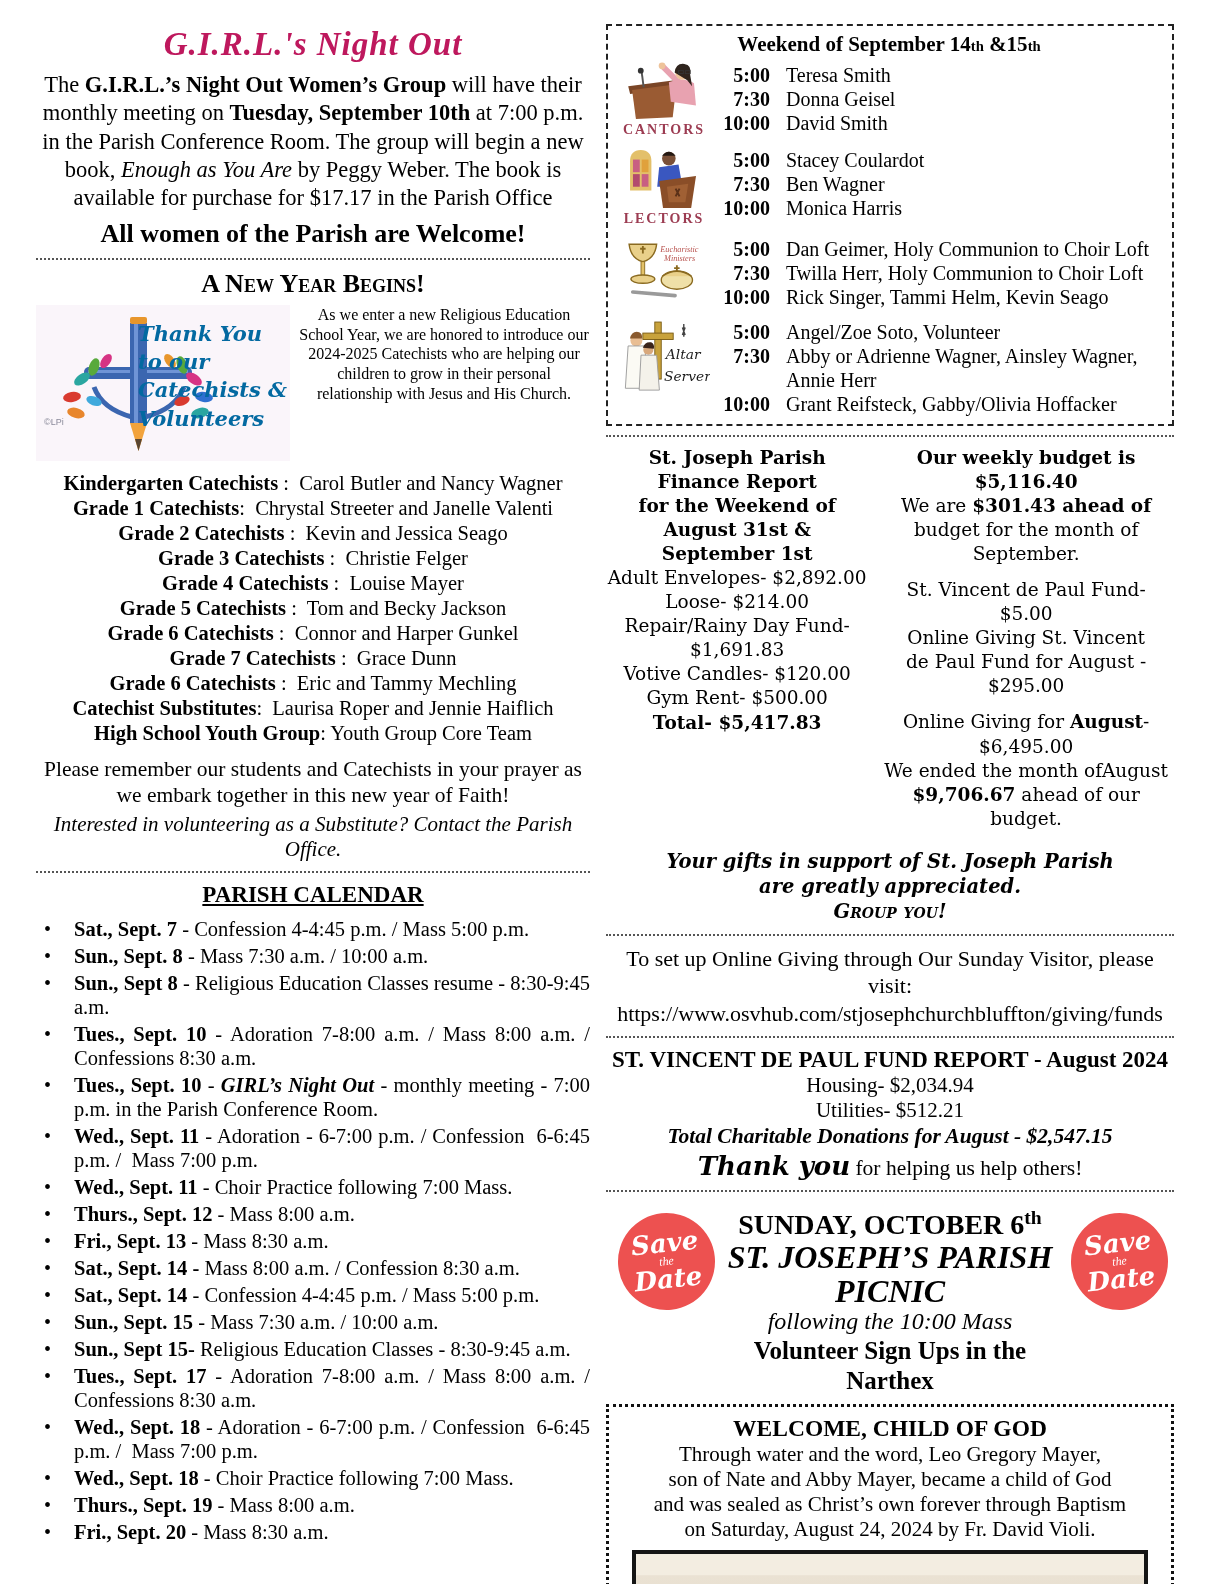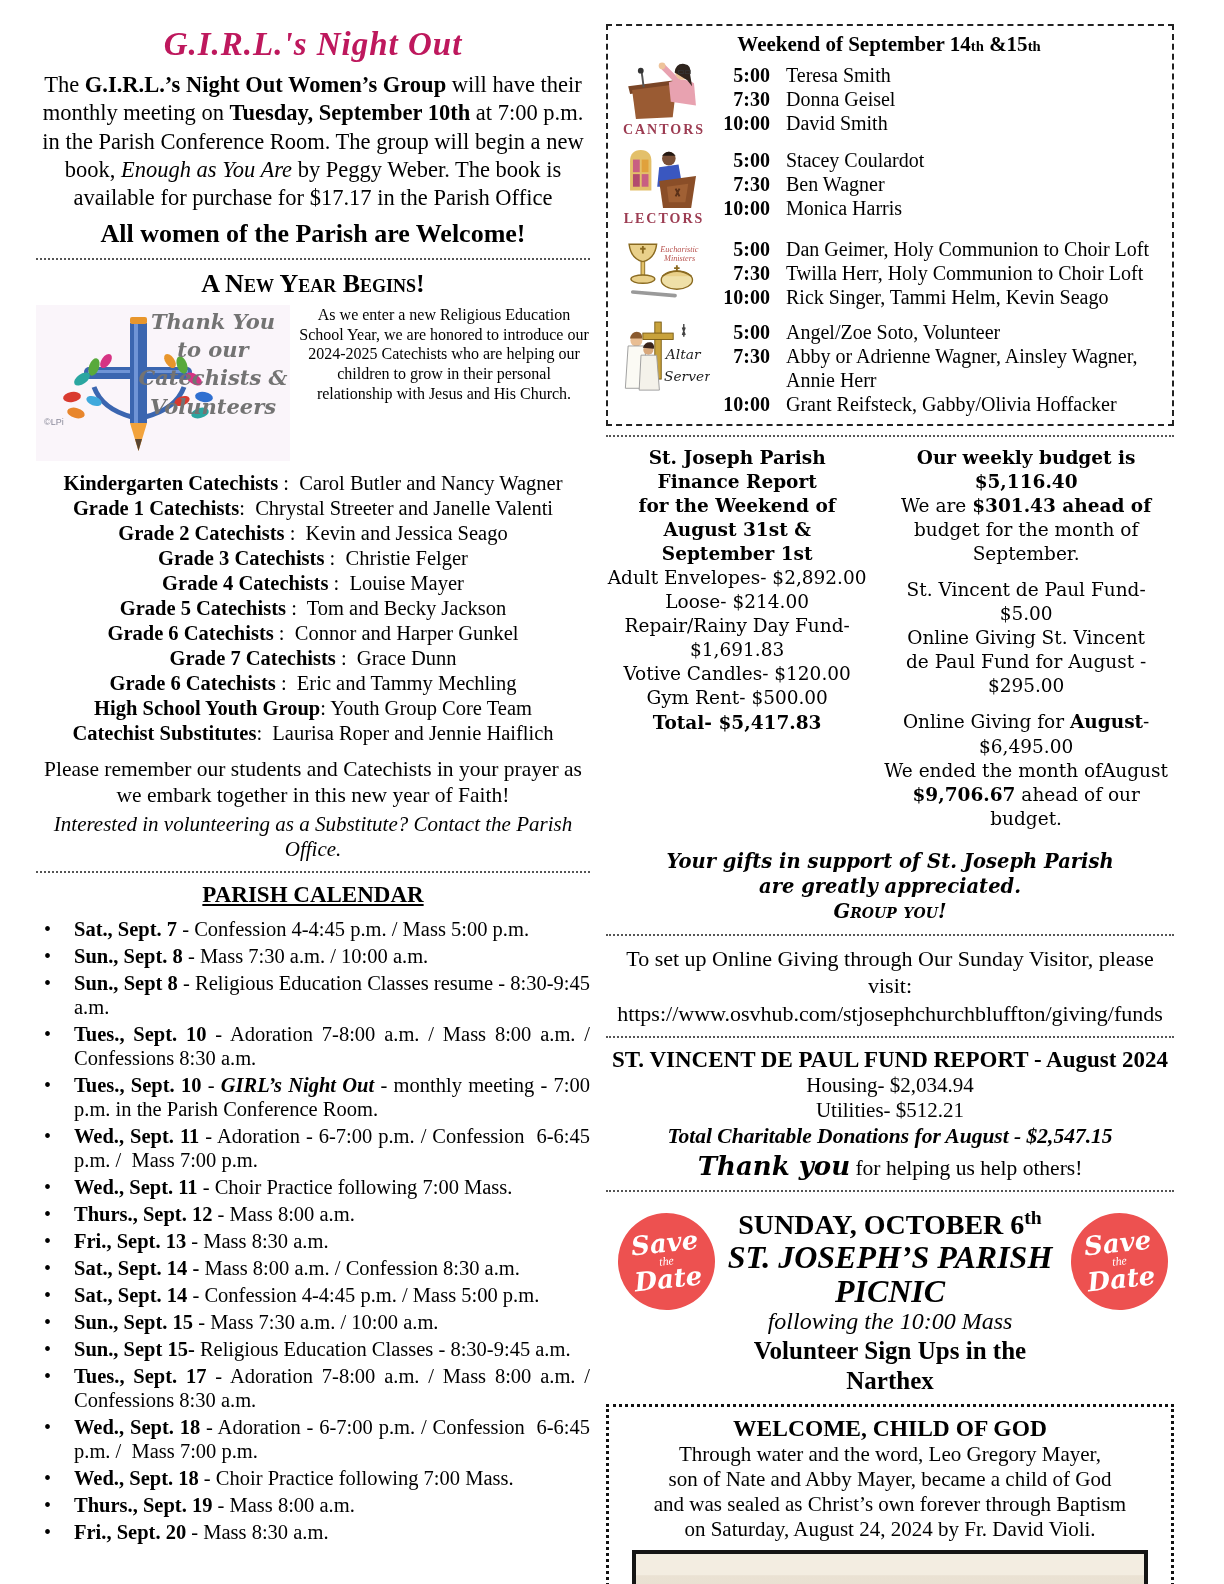--- a/index.html
+++ b/index.html
@@ -12,22 +12,22 @@
   .preline{white-space:pre-line;}
 
   
   .girls-title{font-family:Liberation Serif, serif;font-style:italic;font-weight:bold;
     font-size:33px;color:#be185d;text-align:center;letter-spacing:1px;margin:2px 0 8px 0;}
   .intro{font-size:22.5px;line-height:1.26;text-align:center;white-space:pre-wrap;}
   .all-women{font-size:26px;font-weight:bold;text-align:center;margin-top:6px;}
   .ny-head{font-variant:small-caps;font-weight:bold;font-size:26px;text-align:center;margin:4px 0 6px 0;}
   .ny-row{display:flex;gap:8px;align-items:flex-start;}
   .thankyou-img{width:254px;height:156px;background:#faf5fa;position:relative;flex:0 0 auto;}
-  .ty-text{position:absolute;left:102px;top:3px;width:150px;text-align:center;
-    font-family:"DejaVu Serif",serif;font-style:italic;font-weight:bold;color:#737373;
+  .ty-text{position:absolute;left:102px;top:15px;width:150px;text-align:left;
+    font-family:"DejaVu Serif",serif;font-style:italic;font-weight:bold;color:#0369a1;
     font-size:21px;line-height:1.35;}
   .ty-credit{position:absolute;left:8px;top:112px;font-size:9px;color:#8a8a9a;font-family:"Liberation Sans",sans-serif;}
   .ny-body{flex:1;font-size:16px;line-height:1.24;text-align:center;}
   .cat-list{margin-top:10px;font-size:20.5px;line-height:1.22;text-align:center;}
   .cat-line{white-space:pre-wrap;}
   .remember{font-size:21.5px;line-height:1.22;text-align:center;margin-top:10px;}
   .sub-note{font-size:21px;font-style:italic;text-align:center;margin-top:4px;}
   .cal-head{font-size:23px;font-weight:bold;text-decoration:underline;text-align:center;margin:8px 0 10px 0;}
   .cal-list{list-style:none;margin:0;padding:0;font-size:20.5px;line-height:1.17;}
   .cal-list li{position:relative;padding-left:38px;margin-bottom:3px;text-align:justify;white-space:pre-wrap;}
@@ -153,23 +153,23 @@
         <div class="cat-line"><b>Grade 4 Catechists</b><span> :  </span><span>Louise Mayer</span></div>
 
         <div class="cat-line"><b>Grade 5 Catechists</b><span> :  </span><span>Tom and Becky Jackson</span></div>
 
         <div class="cat-line"><b>Grade 6 Catechists</b><span> :  </span><span>Connor and Harper Gunkel</span></div>
 
         <div class="cat-line"><b>Grade 7 Catechists</b><span> :  </span><span>Grace Dunn</span></div>
 
         <div class="cat-line"><b>Grade 6 Catechists</b><span> :  </span><span>Eric and Tammy Mechling</span></div>
 
+        <div class="cat-line"><b>Catechist Substitutes</b><span>:  </span><span>Laurisa Roper and Jennie Haiflich</span></div>
+
         <div class="cat-line"><b>High School Youth Group</b><span>: </span><span>Youth Group Core Team</span></div>
-
-        <div class="cat-line"><b>Catechist Substitutes</b><span>:  </span><span>Laurisa Roper and Jennie Haiflich</span></div>
       </div>
 
     <div class="remember">Please remember our students and Catechists in your prayer as we embark together in this new year of Faith!</div>
     <div class="sub-note">Interested in volunteering as a Substitute? Contact the Parish Office.</div>
 
     <div class="dotsep"></div>
 
     <div class="cal-head">PARISH CALENDAR</div>
 
     <ul class="cal-list">

